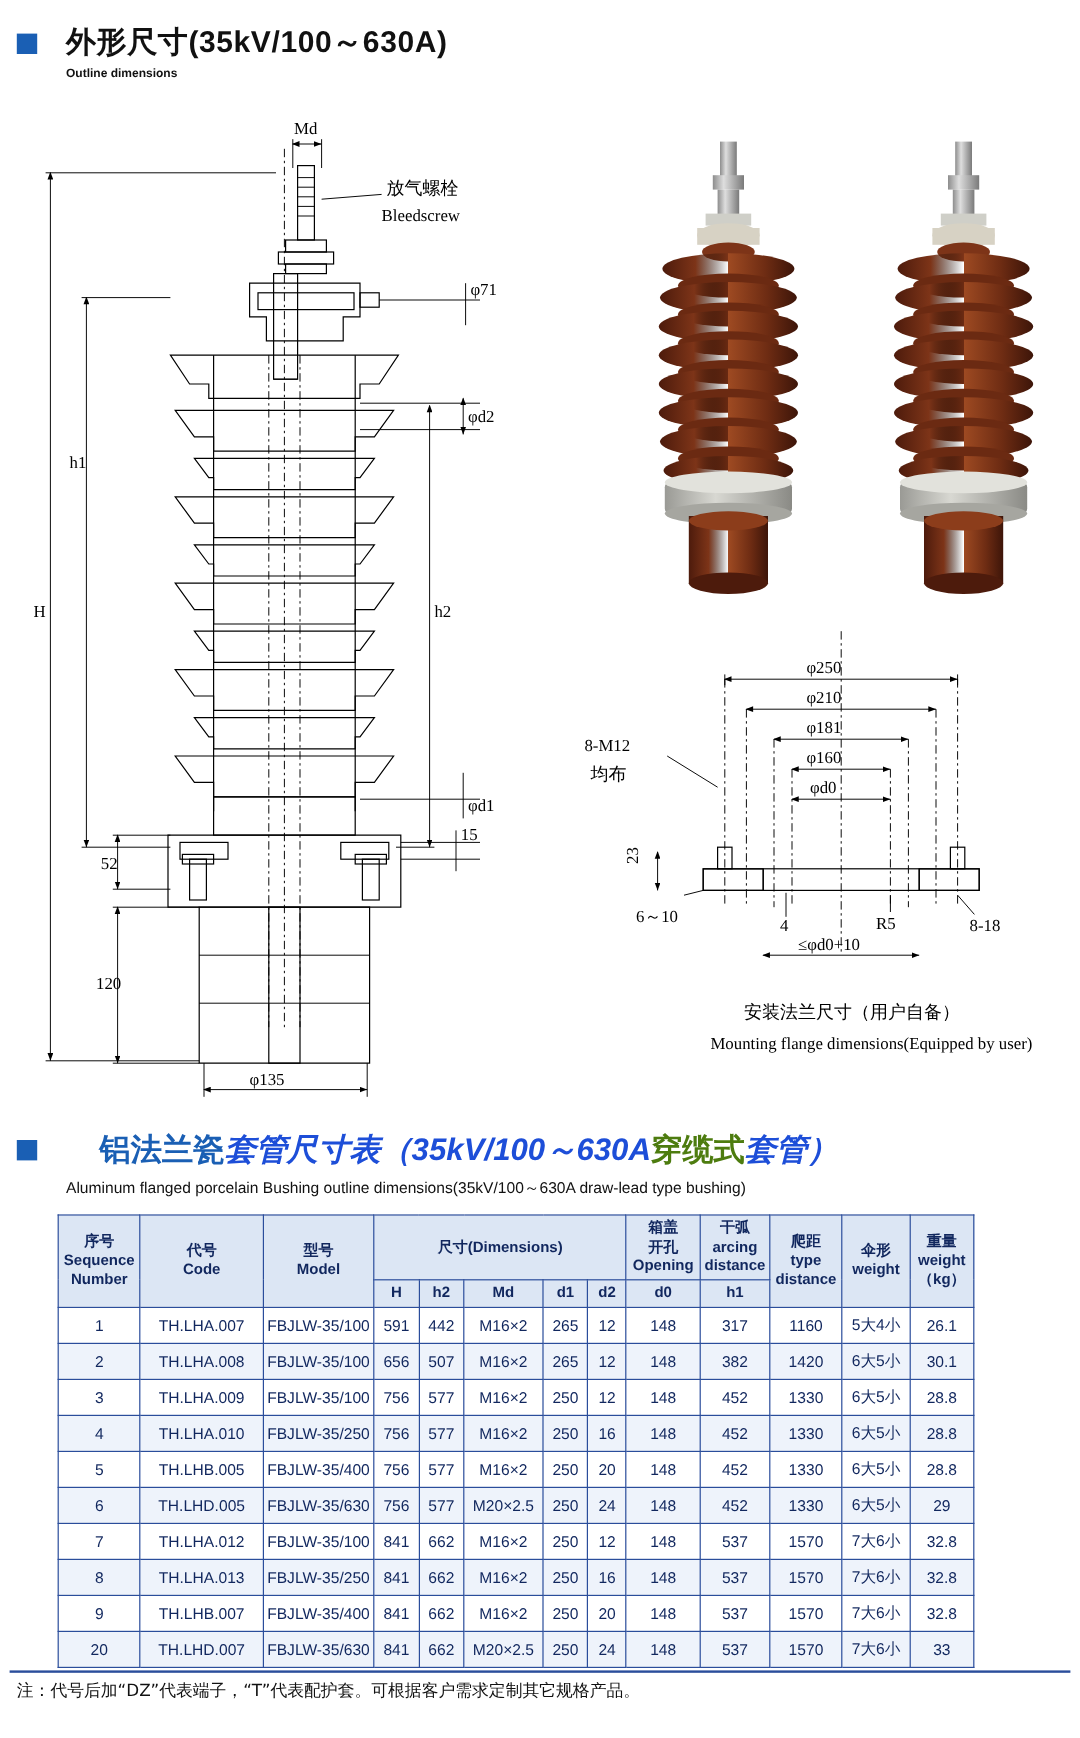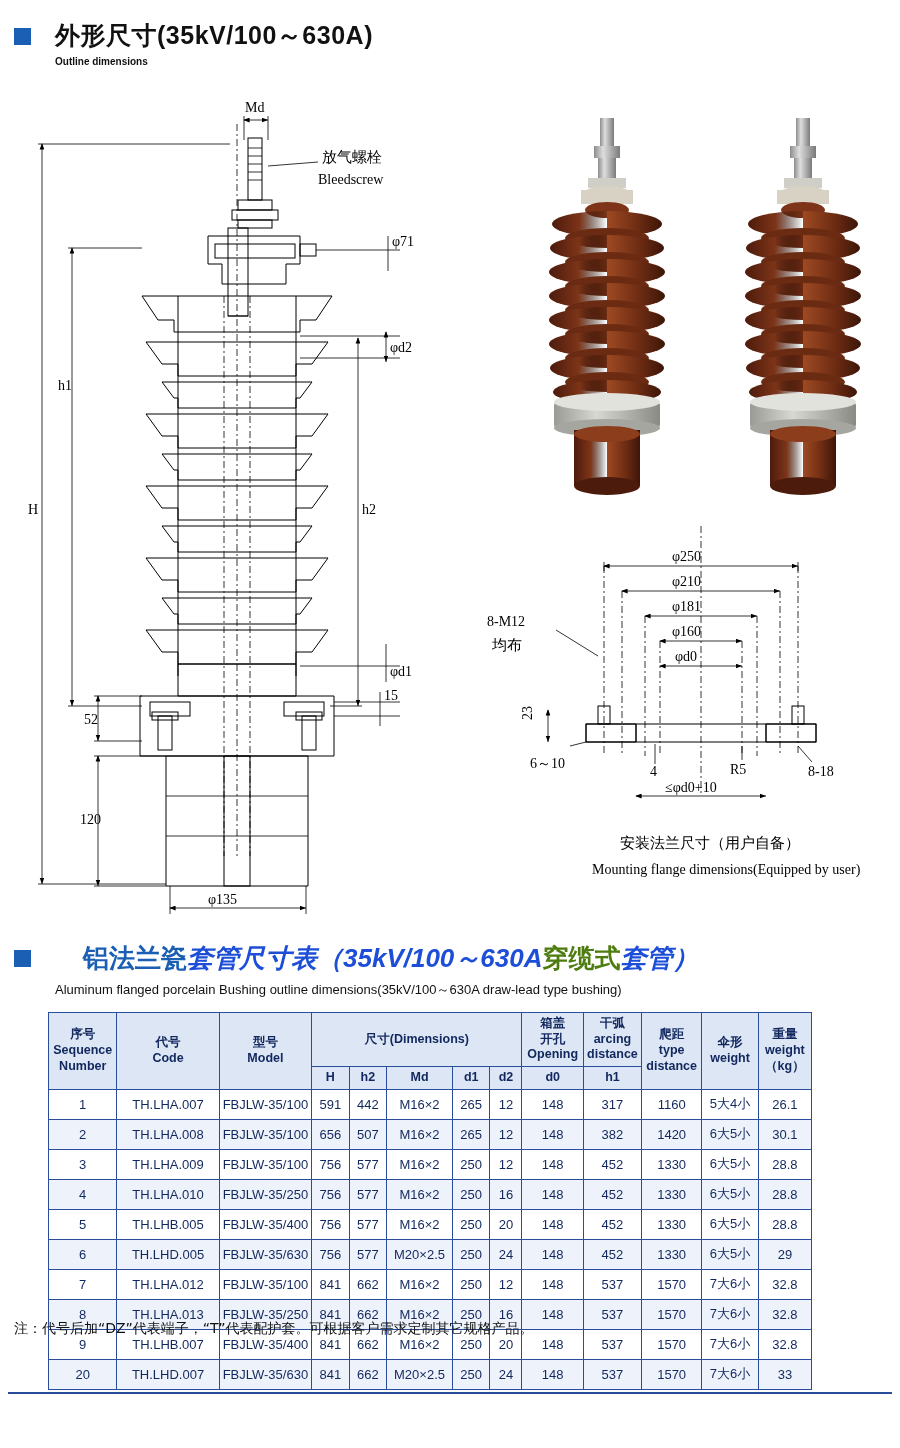--- a/index.html
+++ b/index.html
@@ -64,21 +64,21 @@
   table.spec thead th {
     background: #dce6f4;
     font-weight: bold;
     line-height: 1.25;
     font-size: 12.5px;
   }
   table.spec tbody td { height: 30px; background: #ffffff; font-size: 13px; }
   table.spec tbody tr.alt td { background: #eef3fb; }
 
   .note {
-    position: absolute; left: 14px; top: 1320px; width: 870px;
+    position: absolute; left: 14px; top: 1400px; width: 870px;
     font-size: 14px; color: #111;
     font-family: "DejaVu Sans", sans-serif;
   }
   .footerline {
     position: absolute; left: 8px; top: 1392px; width: 884px; height: 2px; background: #2a4d9b;
   }
 </style>
 </head>
 <body>
 

